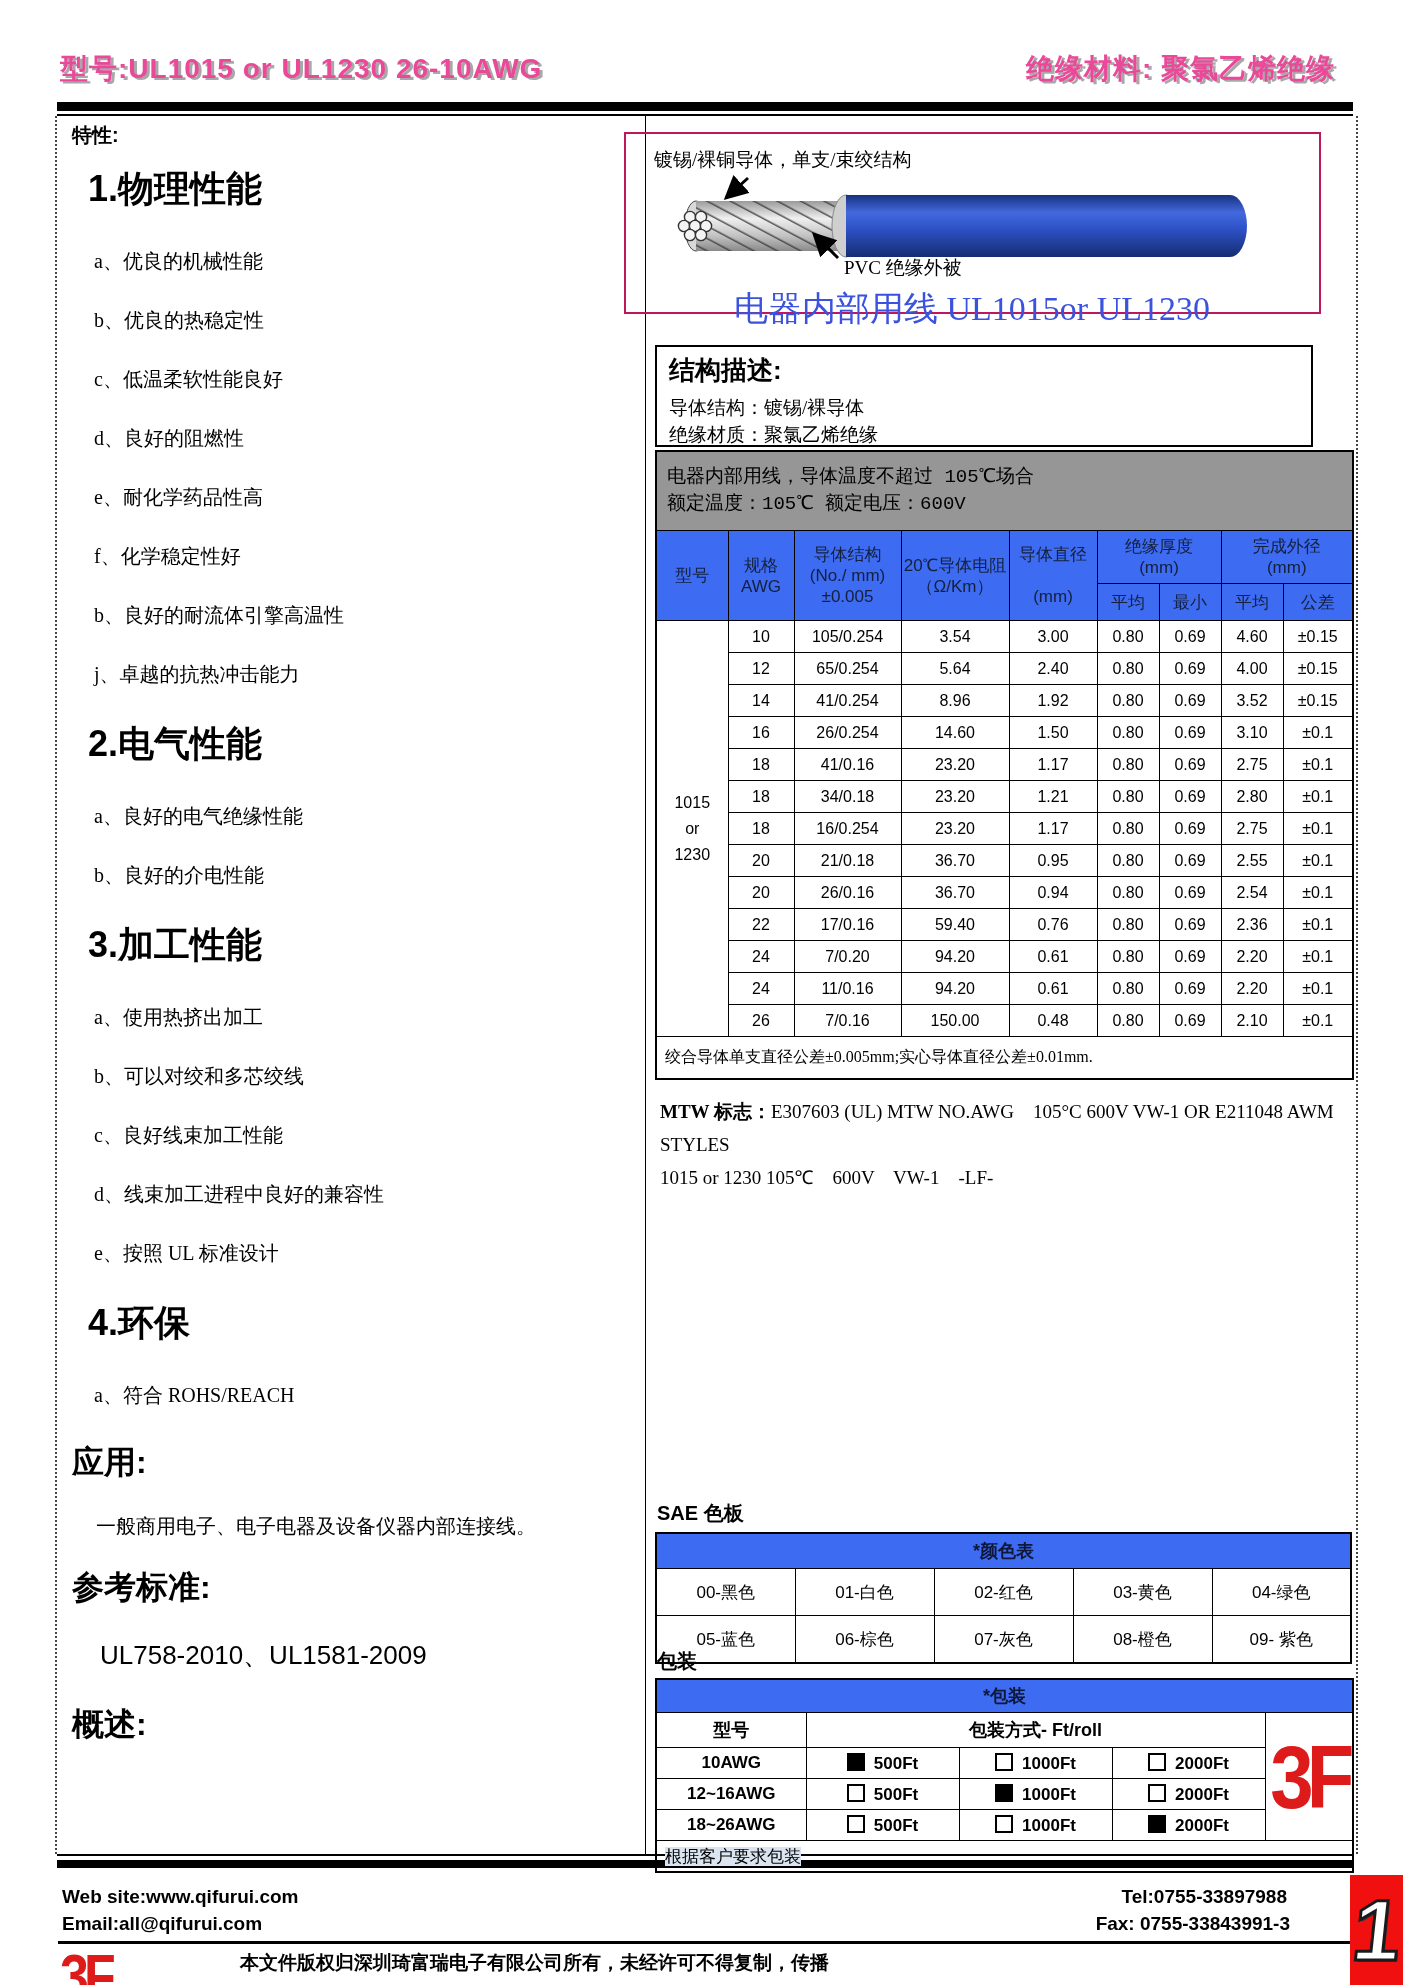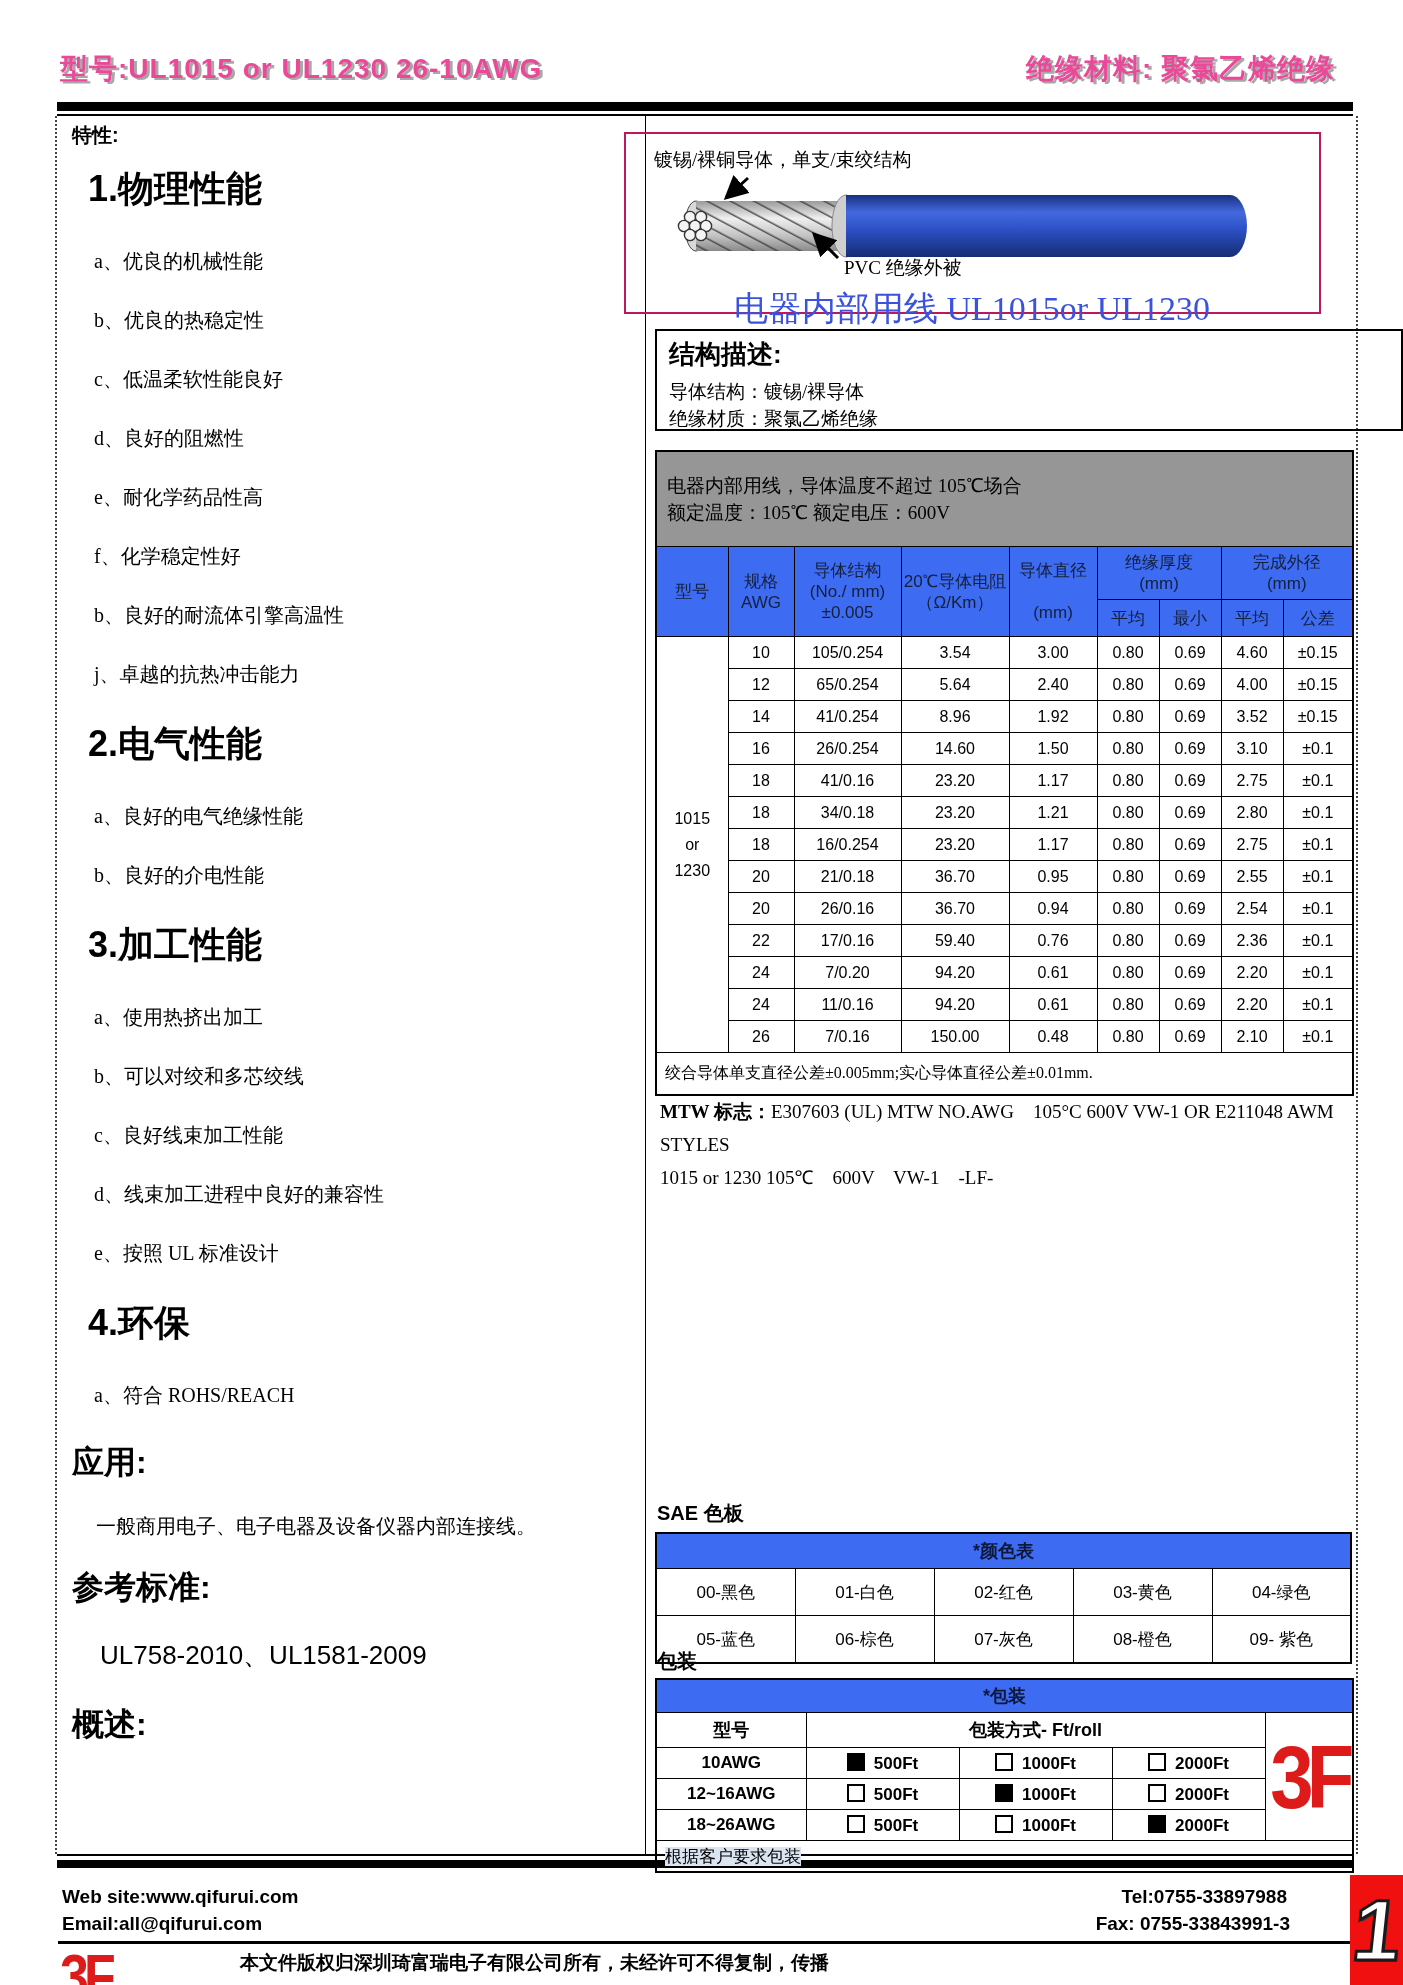--- a/index.html
+++ b/index.html
@@ -23,30 +23,30 @@
   .left-col{position:absolute;left:72px;top:118px;width:555px;}
   .lc-title{font-size:20px;font-weight:bold;margin:4px 0 16px 0;}
   .lc-h2{font-size:36px;font-weight:bold;margin:16px 0 34px 16px;}
   .lc-item{font-size:20px;margin:0 0 32px 22px;font-family:"Liberation Serif",serif;}
   .lc-h3{font-size:32px;font-weight:bold;margin:26px 0 28px 0;}
   .lc-para{font-size:20px;margin:0 0 26px 24px;font-family:"Liberation Serif",serif;}
   .lc-ref{font-size:26px;margin:6px 0 30px 28px;}
 
   
   .diagram-box{position:absolute;left:624px;top:132px;width:697px;height:182px;border:2px solid #be185d;box-sizing:border-box;}
-  .structure-box{position:absolute;left:655px;top:329px;width:748px;height:102px;border:2px solid #000;box-sizing:border-box;padding:6px 12px;}
+  .structure-box{position:absolute;left:655px;top:345px;width:658px;height:102px;border:2px solid #000;box-sizing:border-box;padding:6px 12px;}
   .structure-box .st-title{font-size:26px;font-weight:bold;margin-bottom:6px;}
   .structure-box .item{font-size:19px;line-height:27px;font-family:"Liberation Serif",serif;margin:0;}
 
   
   .spec-table{position:absolute;left:655px;top:450px;width:697px;border-collapse:collapse;
               table-layout:fixed;border:2px solid #000;}
   .spec-table td,.spec-table th{border:1px solid #000;text-align:center;vertical-align:middle;padding:0;}
-  .spec-banner{background:#969696;text-align:left !important;font-family:Liberation Serif, serif;
-               font-size:19px;padding:20px 10px !important;height:50px;white-space:pre-line;line-height:27px;}
+  .spec-banner{background:#969696;text-align:left !important;font-family:Liberation Mono, monospace;
+               font-size:19px;padding:12px 10px !important;height:50px;white-space:pre-line;line-height:27px;}
   .spec-th{background:#3D6BF2;color:#14203c;font-weight:normal;font-size:17px;white-space:pre-line;line-height:21px;}
   .spec-th.grp{height:52px;}
   .spec-th.sub{height:36px;}
   .spec-table tbody td{font-size:16px;height:31px;}
   .model-cell{font-size:20px;white-space:pre-line;line-height:26px;}
   .spec-note{text-align:left !important;font-family:"Liberation Serif",serif;font-size:17px;
              padding:5px 8px !important;height:24px;}
 
   
   .mtw{position:absolute;left:660px;top:1095px;width:690px;font-family:"Liberation Serif",serif;

